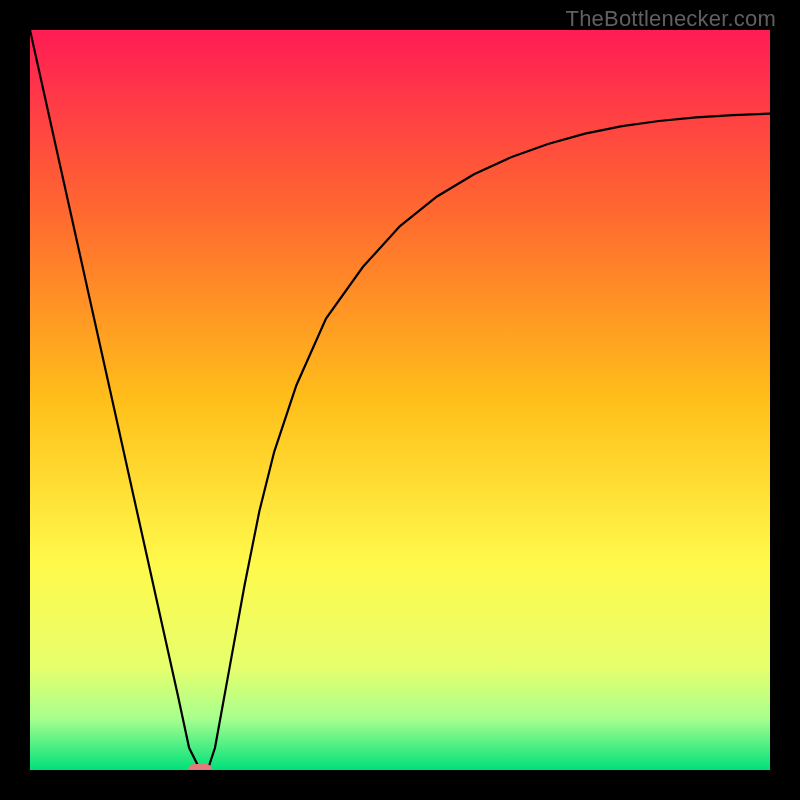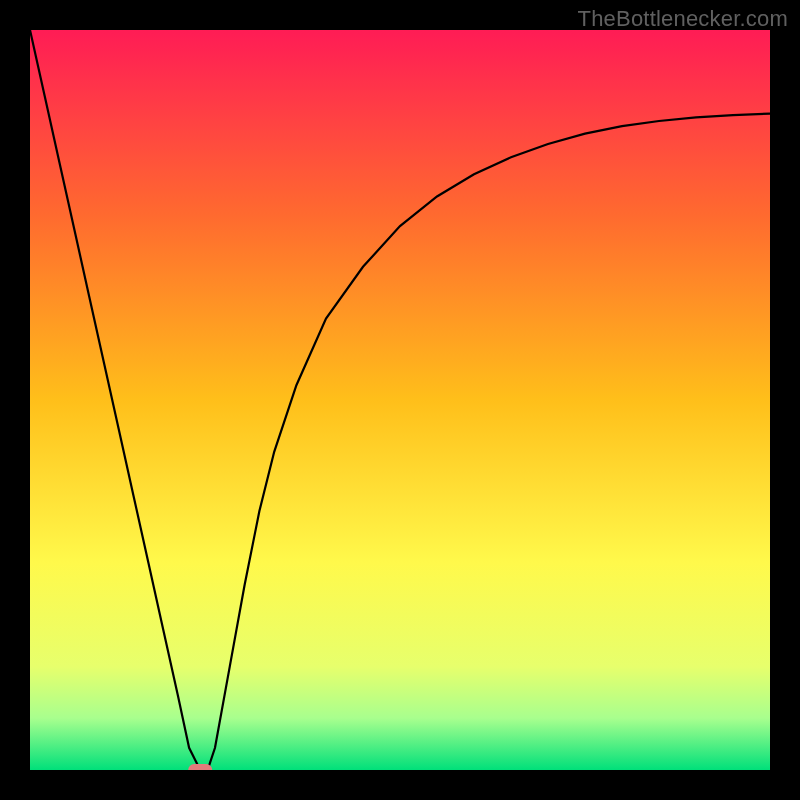--- a/index.html
+++ b/index.html
@@ -25,21 +25,21 @@
     overflow: hidden;
   }
   .plot svg {
     display: block;
     width: 740px;
     height: 740px;
   }
   .watermark {
     position: absolute;
     top: 6px;
-    right: 12px;
+    right: 24px;
     color: #606060;
     font-size: 22px;
     font-weight: 500;
     font-family: Arial, Helvetica, sans-serif;
     letter-spacing: 0.2px;
   }
 </style>
 </head>
 <body>
 

